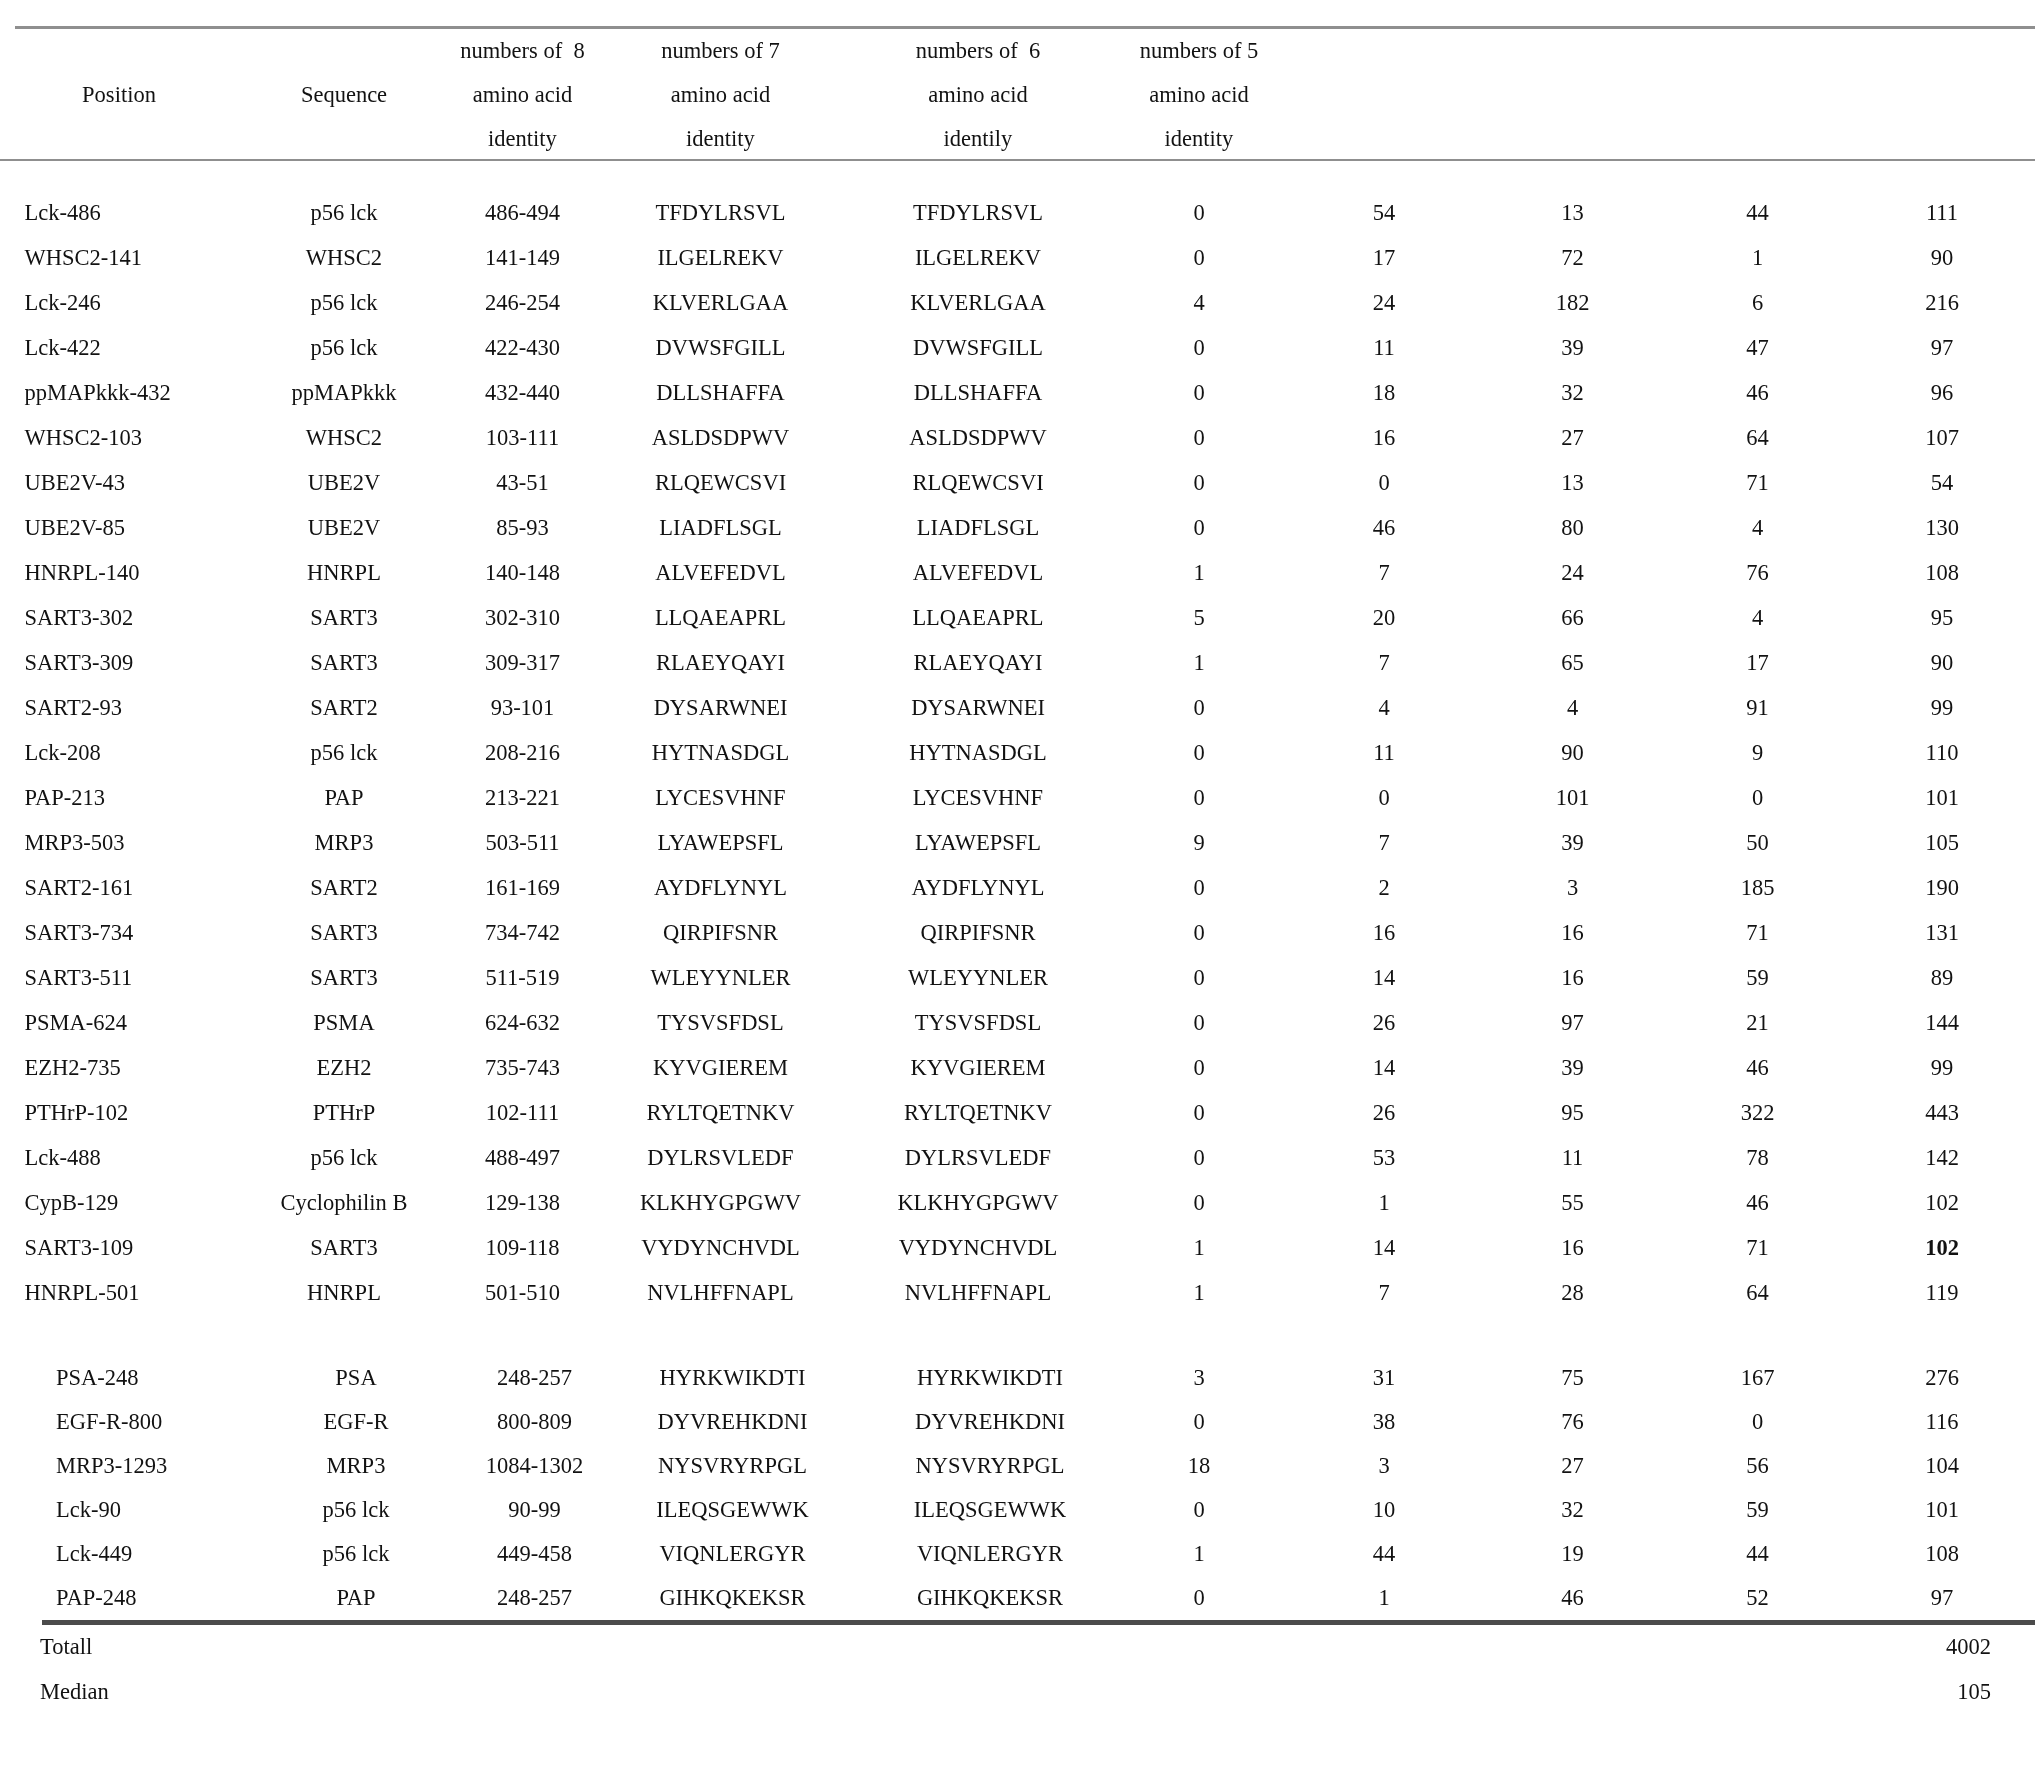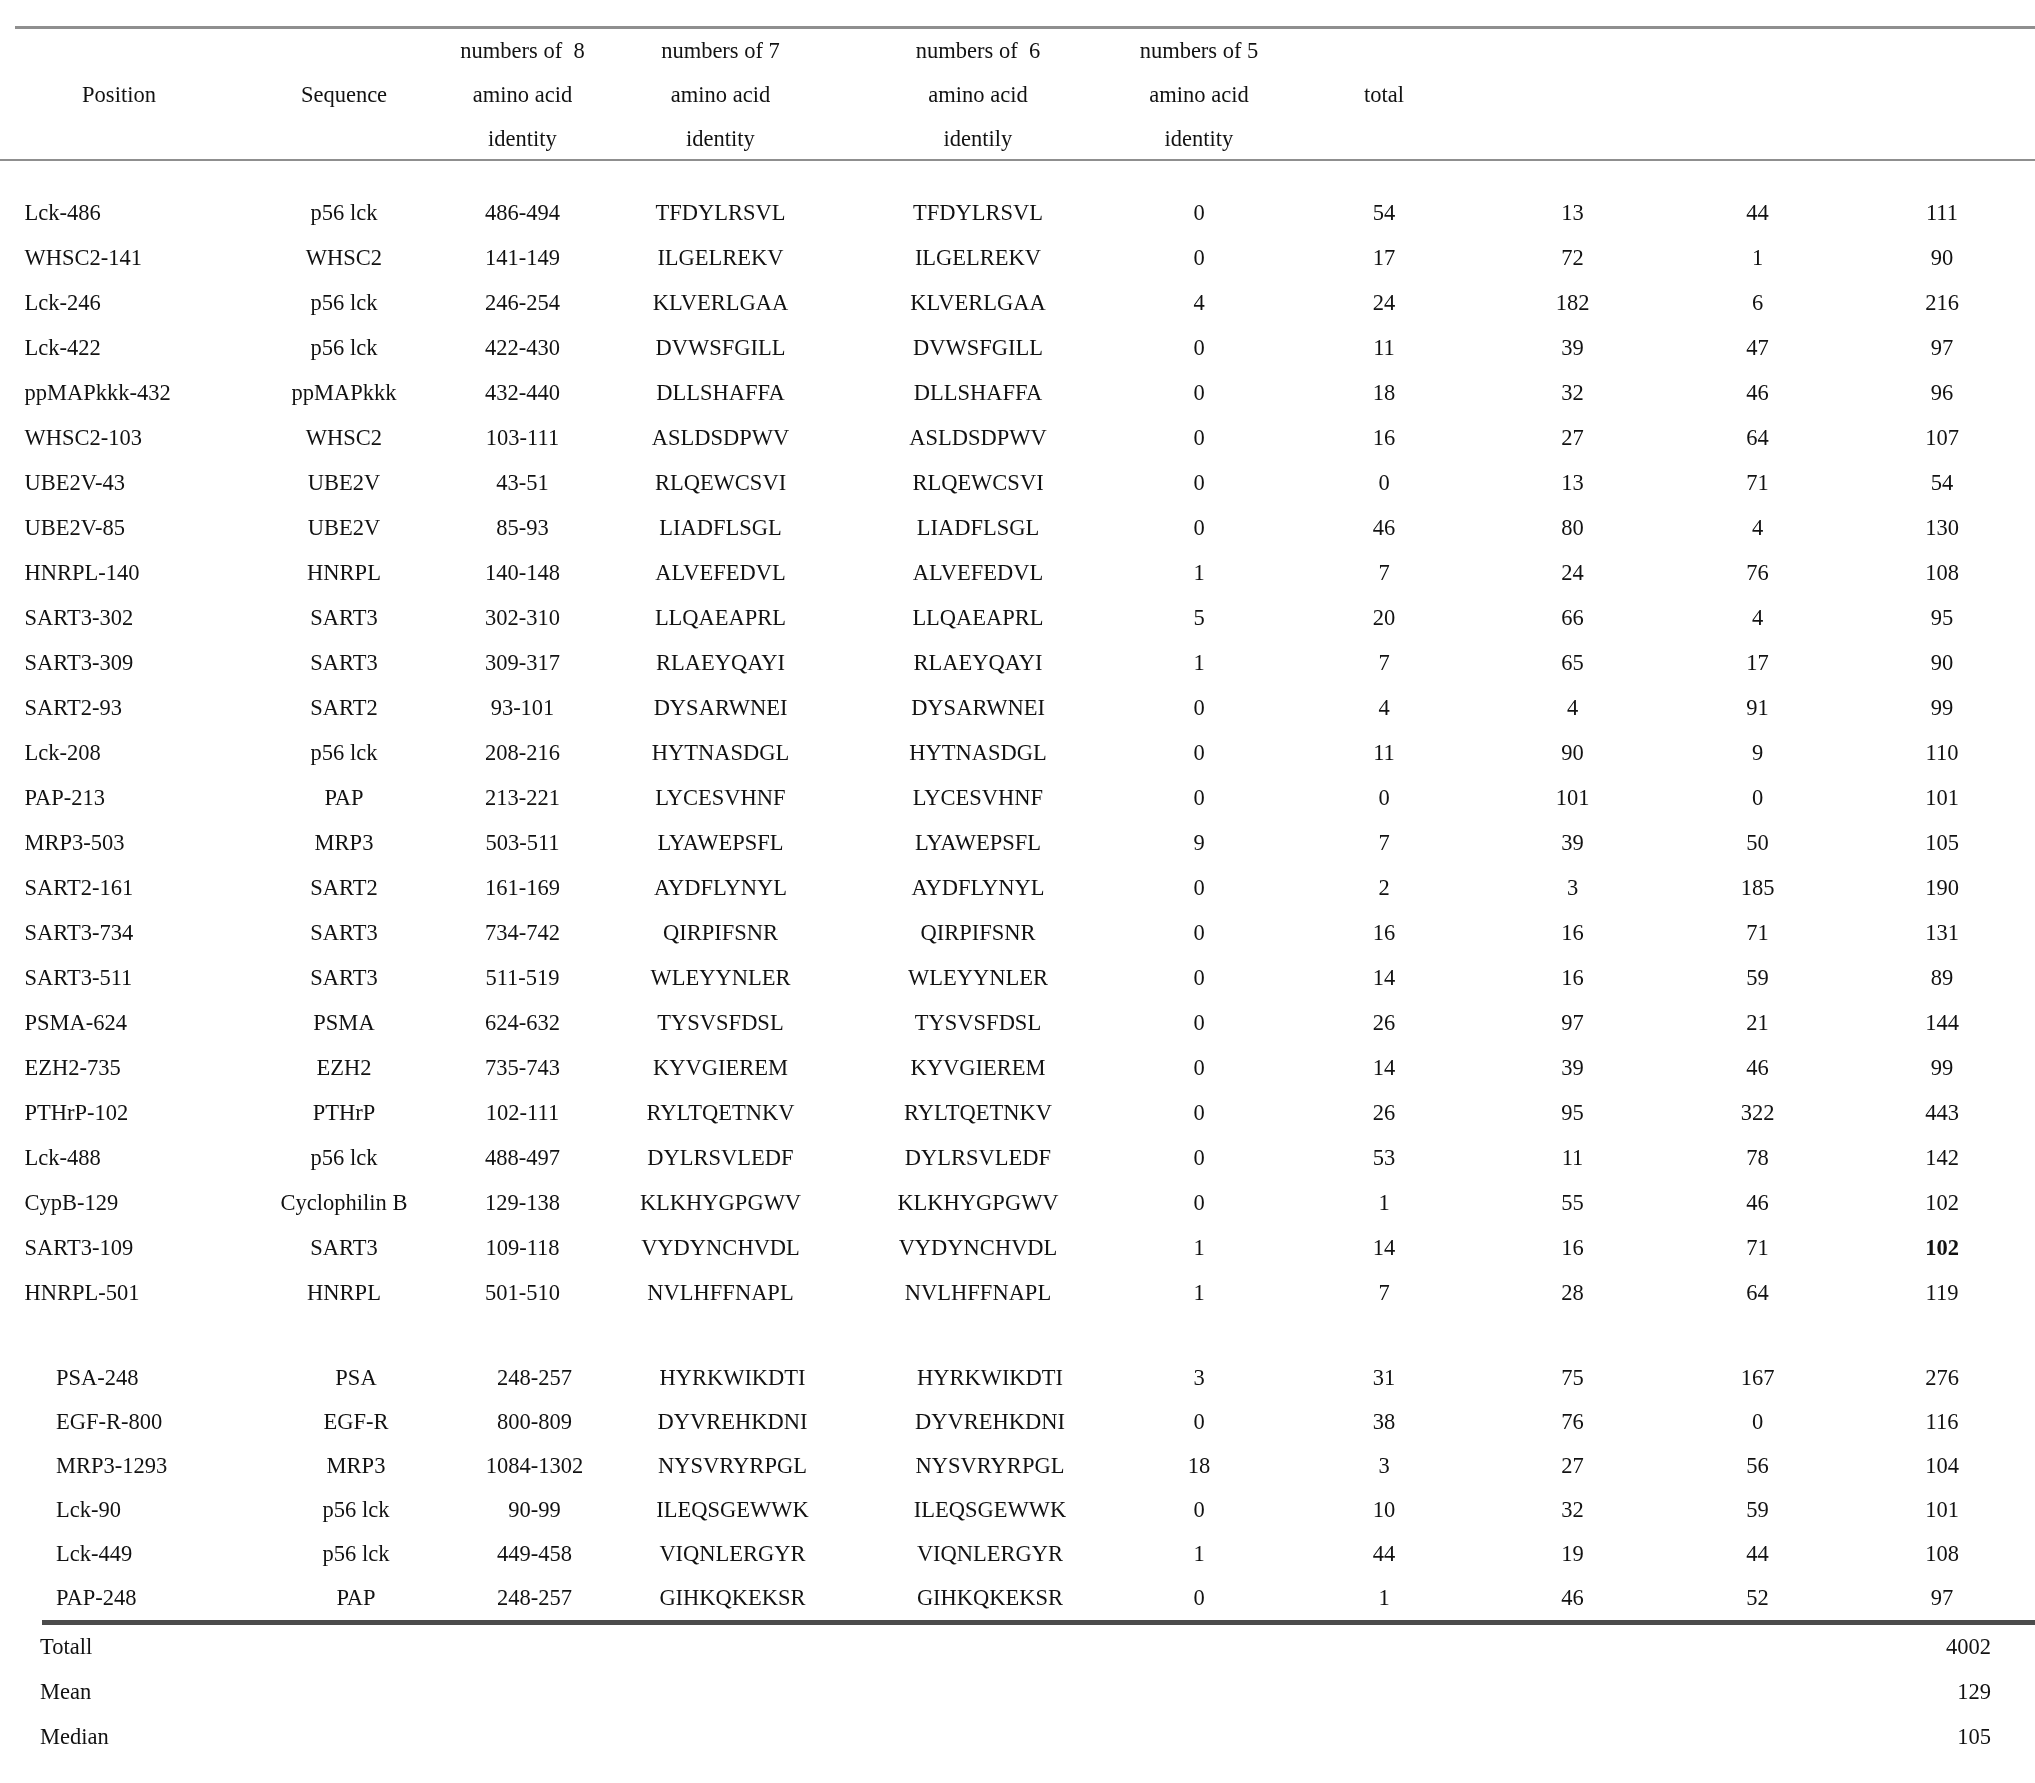--- a/index.html
+++ b/index.html
@@ -54,21 +54,20 @@
 identity</div>
     <div class="hcell">numbers of 7
 amino acid
 identity</div>
     <div class="hcell">numbers of  6
 amino acid
 identily</div>
     <div class="hcell">numbers of 5
 amino acid
 identity</div>
-    <div class="hcell">total</div>
   </div>
 
   <div id="group-1" class="g1">
       <div class="row">
         <div class="cell c0">Lck-486</div>
         <div class="cell c1">p56 lck</div>
         <div class="cell c2">486-494</div>
         <div class="cell c3">TFDYLRSVL</div>
         <div class="cell c4">TFDYLRSVL</div>
         <div class="cell c5">0</div>
@@ -441,22 +440,18 @@
       </div>
     </div>
 
   <div class="bottom-rule"></div>
 
   <div class="footer-row">
     <span>Totall</span>
     <span>4002</span>
   </div>
   <div class="footer-row">
-    <span>Mean</span>
-    <span>129</span>
-  </div>
-  <div class="footer-row">
     <span>Median</span>
     <span>105</span>
   </div>
 
 </div>
 
 
 </body></html>

